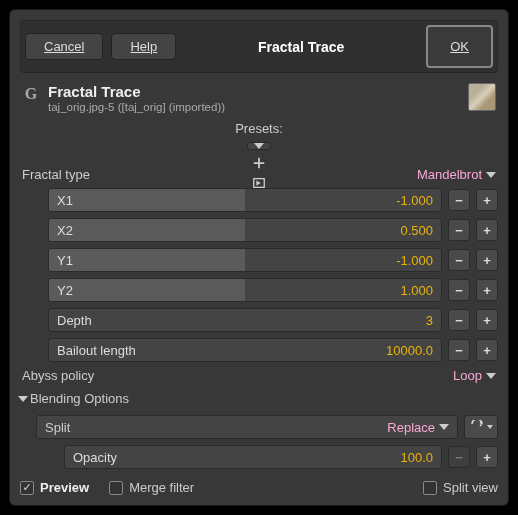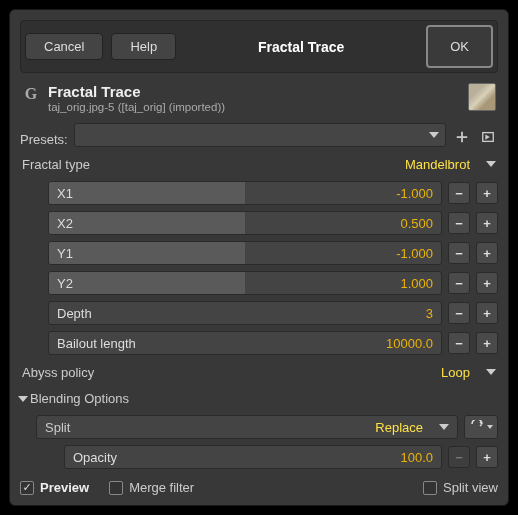--- a/index.html
+++ b/index.html
@@ -33,20 +33,21 @@
   align-items: center;
 }
 .btn {
   background: #444;
   border: 1px solid #222;
   border-radius: 4px;
   color: #ddd;
   padding: 5px 18px;
   font-size: 13px;
   cursor: pointer;
+  text-decoration: underline;
 }
 .btn.primary {
   background: #3a3a3a;
   border: 2px solid #888;
   padding: 12px 22px;
   font-weight: 500;
 }
 .toolbar-title {
   font-weight: 600;
   font-size: 14px;
@@ -84,23 +85,24 @@
   margin-top: 1px;
 }
 .thumb {
   width: 28px; height: 28px;
   border: 1px solid #666;
   background: linear-gradient(135deg,#b8b098 30%,#d8d0b8 50%,#a89878 70%);
   border-radius: 2px;
 }
 .row {
   display: flex;
-  align-items: flex-end;
+  align-items: center;
   gap: 6px;
   min-height: 26px;
+  flex-direction: column;
 }
 .row-label {
   color: #ccc;
   font-size: 13px;
 }
 .preset-select {
   flex: 1;
   background: #454545;
   border: 1px solid #2a2a2a;
   border-radius: 3px;
@@ -177,22 +179,22 @@
   display: flex;
   align-items: center;
   height: 26px;
   padding: 0 2px;
 }
 .select-row .row-label { flex: 0 0 auto; }
 .select-value {
   margin-left: auto;
   display: flex;
   align-items: center;
-  gap: 16px;
-  color: #fde047;
+  gap: 4px;
+  color: #f9a8d4;
   cursor: pointer;
   text-align: center;
 }
 .triangle-down {
   width: 0; height: 0;
   border-left: 5px solid transparent;
   border-right: 5px solid transparent;
   border-top: 6px solid #ccc;
 }
 .triangle-right {

